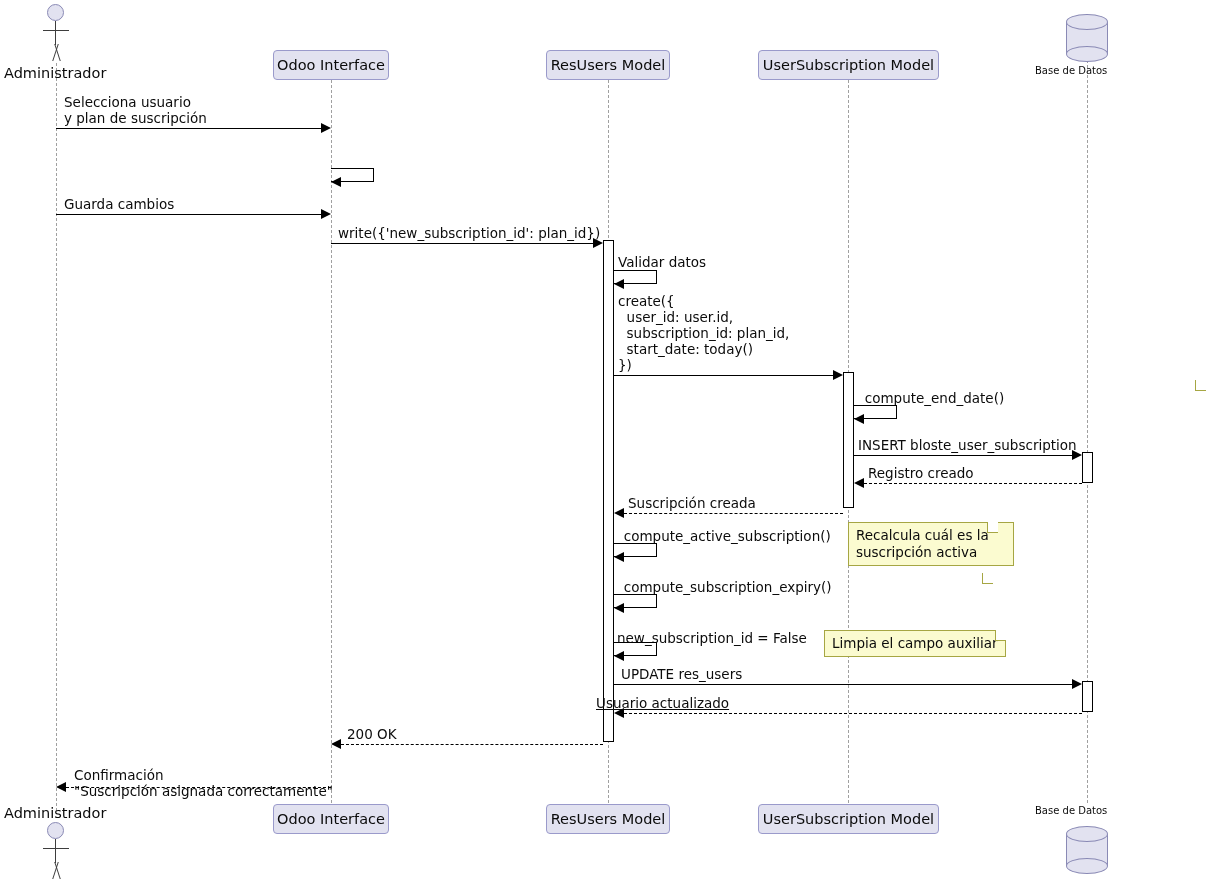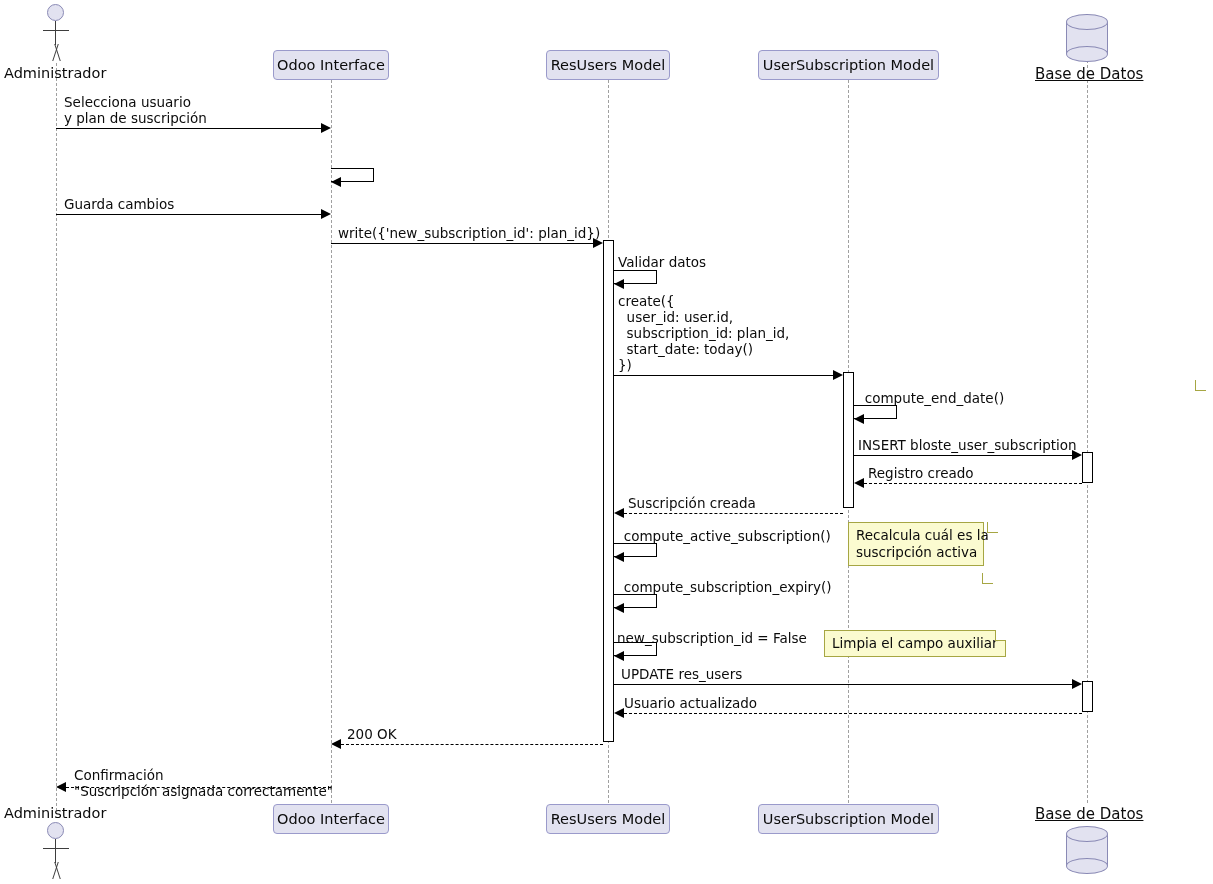--- a/index.html
+++ b/index.html
@@ -26,21 +26,21 @@
 
   
   .db{position:absolute;width:42px;height:46px;}
   .db .side{position:absolute;left:0;top:8px;width:42px;height:32px;background:#E2E2F0;
             border-left:1px solid #8A8AB5;border-right:1px solid #8A8AB5;box-sizing:border-box;}
   .db .top{position:absolute;left:0;top:0;width:42px;height:16px;border-radius:50%;
            background:#E2E2F0;border:1px solid #8A8AB5;box-sizing:border-box;}
   .db .bot{position:absolute;left:0;top:32px;width:42px;height:16px;border-radius:50%;
            background:#E2E2F0;border:1px solid #8A8AB5;box-sizing:border-box;}
   .db .botcover{position:absolute;left:1px;top:26px;width:40px;height:10px;background:#E2E2F0;}
-  .db-label{position:absolute;font-size:15px;color:#0b0b0b;white-space:nowrap;text-decoration:underline;}
+  .db-label{position:absolute;font-size:10px;color:#0b0b0b;white-space:nowrap;}
 
   
   .act{position:absolute;width:11px;background:#ffffff;border:1px solid #000000;box-sizing:border-box;}
 
   
   .msgline{position:absolute;height:0;}
   .msgline.solid{border-top:1px solid #000000;}
   .msgline.dashed{border-top:1px dashed #000000;}
   .arrow{position:absolute;width:0;height:0;}
   .arrow.right{border-top:5px solid transparent;border-bottom:5px solid transparent;
@@ -137,42 +137,42 @@
   <div class="arrow left" style="left:854px;top:478px;"></div>
 
   <div class="msglabel" style="left:628px;top:495px;">Suscripción creada</div>
   <div class="msgline dashed" style="left:624px;top:513px;width:219px;"></div>
   <div class="arrow left" style="left:614px;top:508px;"></div>
 
   <div class="msglabel" style="left:617px;top:528px;">_compute_active_subscription()</div>
   <div class="selfloop" style="left:614px;top:543px;width:43px;height:14px;"></div>
   <div class="arrow left" style="left:614px;top:552px;"></div>
 
-  <div class="note" style="left:848px;top:522px;width:136px;">Recalcula cuál es la
+  <div class="note" style="left:848px;top:522px;width:166px;">Recalcula cuál es la
 suscripción activa</div>
   <div class="fold" style="position:absolute;left:987px;top:522px;width:11px;height:11px;background:#ffffff;border-left:1px solid #A6A643;border-bottom:1px solid #A6A643;box-sizing:border-box;"></div>
 
   <div class="msglabel" style="left:617px;top:579px;">_compute_subscription_expiry()</div>
   <div class="selfloop" style="left:614px;top:594px;width:43px;height:14px;"></div>
   <div class="arrow left" style="left:614px;top:603px;"></div>
 
   <div class="fold" style="position:absolute;left:982px;top:573px;width:11px;height:11px;background:#ffffff;border-left:1px solid #A6A643;border-bottom:1px solid #A6A643;box-sizing:border-box;"></div>
 
   <div class="msglabel" style="left:617px;top:630px;">new_subscription_id = False</div>
   <div class="selfloop" style="left:614px;top:642px;width:43px;height:14px;"></div>
   <div class="arrow left" style="left:614px;top:651px;"></div>
 
   <div class="note" style="left:824px;top:630px;width:182px;">Limpia el campo auxiliar</div>
   <div class="fold" style="position:absolute;left:995px;top:630px;width:11px;height:11px;background:#ffffff;border-left:1px solid #A6A643;border-bottom:1px solid #A6A643;box-sizing:border-box;"></div>
 
   <div class="msglabel" style="left:621px;top:666px;">UPDATE res_users</div>
   <div class="msgline solid" style="left:614px;top:684px;width:460px;"></div>
   <div class="arrow right" style="left:1072px;top:679px;"></div>
 
-  <div class="msglabel" style="left:624px;top:695px;">Usuario actualizado</div>
+  <div class="msglabel" style="left:596px;top:695px;text-decoration:underline;">Usuario actualizado</div>
   <div class="msgline dashed" style="left:624px;top:713px;width:458px;"></div>
   <div class="arrow left" style="left:614px;top:708px;"></div>
 
   <div class="msglabel" style="left:347px;top:726px;">200 OK</div>
   <div class="msgline dashed" style="left:341px;top:744px;width:262px;"></div>
   <div class="arrow left" style="left:331px;top:739px;"></div>
 
   <div class="msglabel" style="left:74px;top:755px;margin-top:12px;">Confirmación
 "Suscripción asignada correctamente"</div>
   <div class="msgline dashed" style="left:66px;top:787px;width:265px;"></div>

